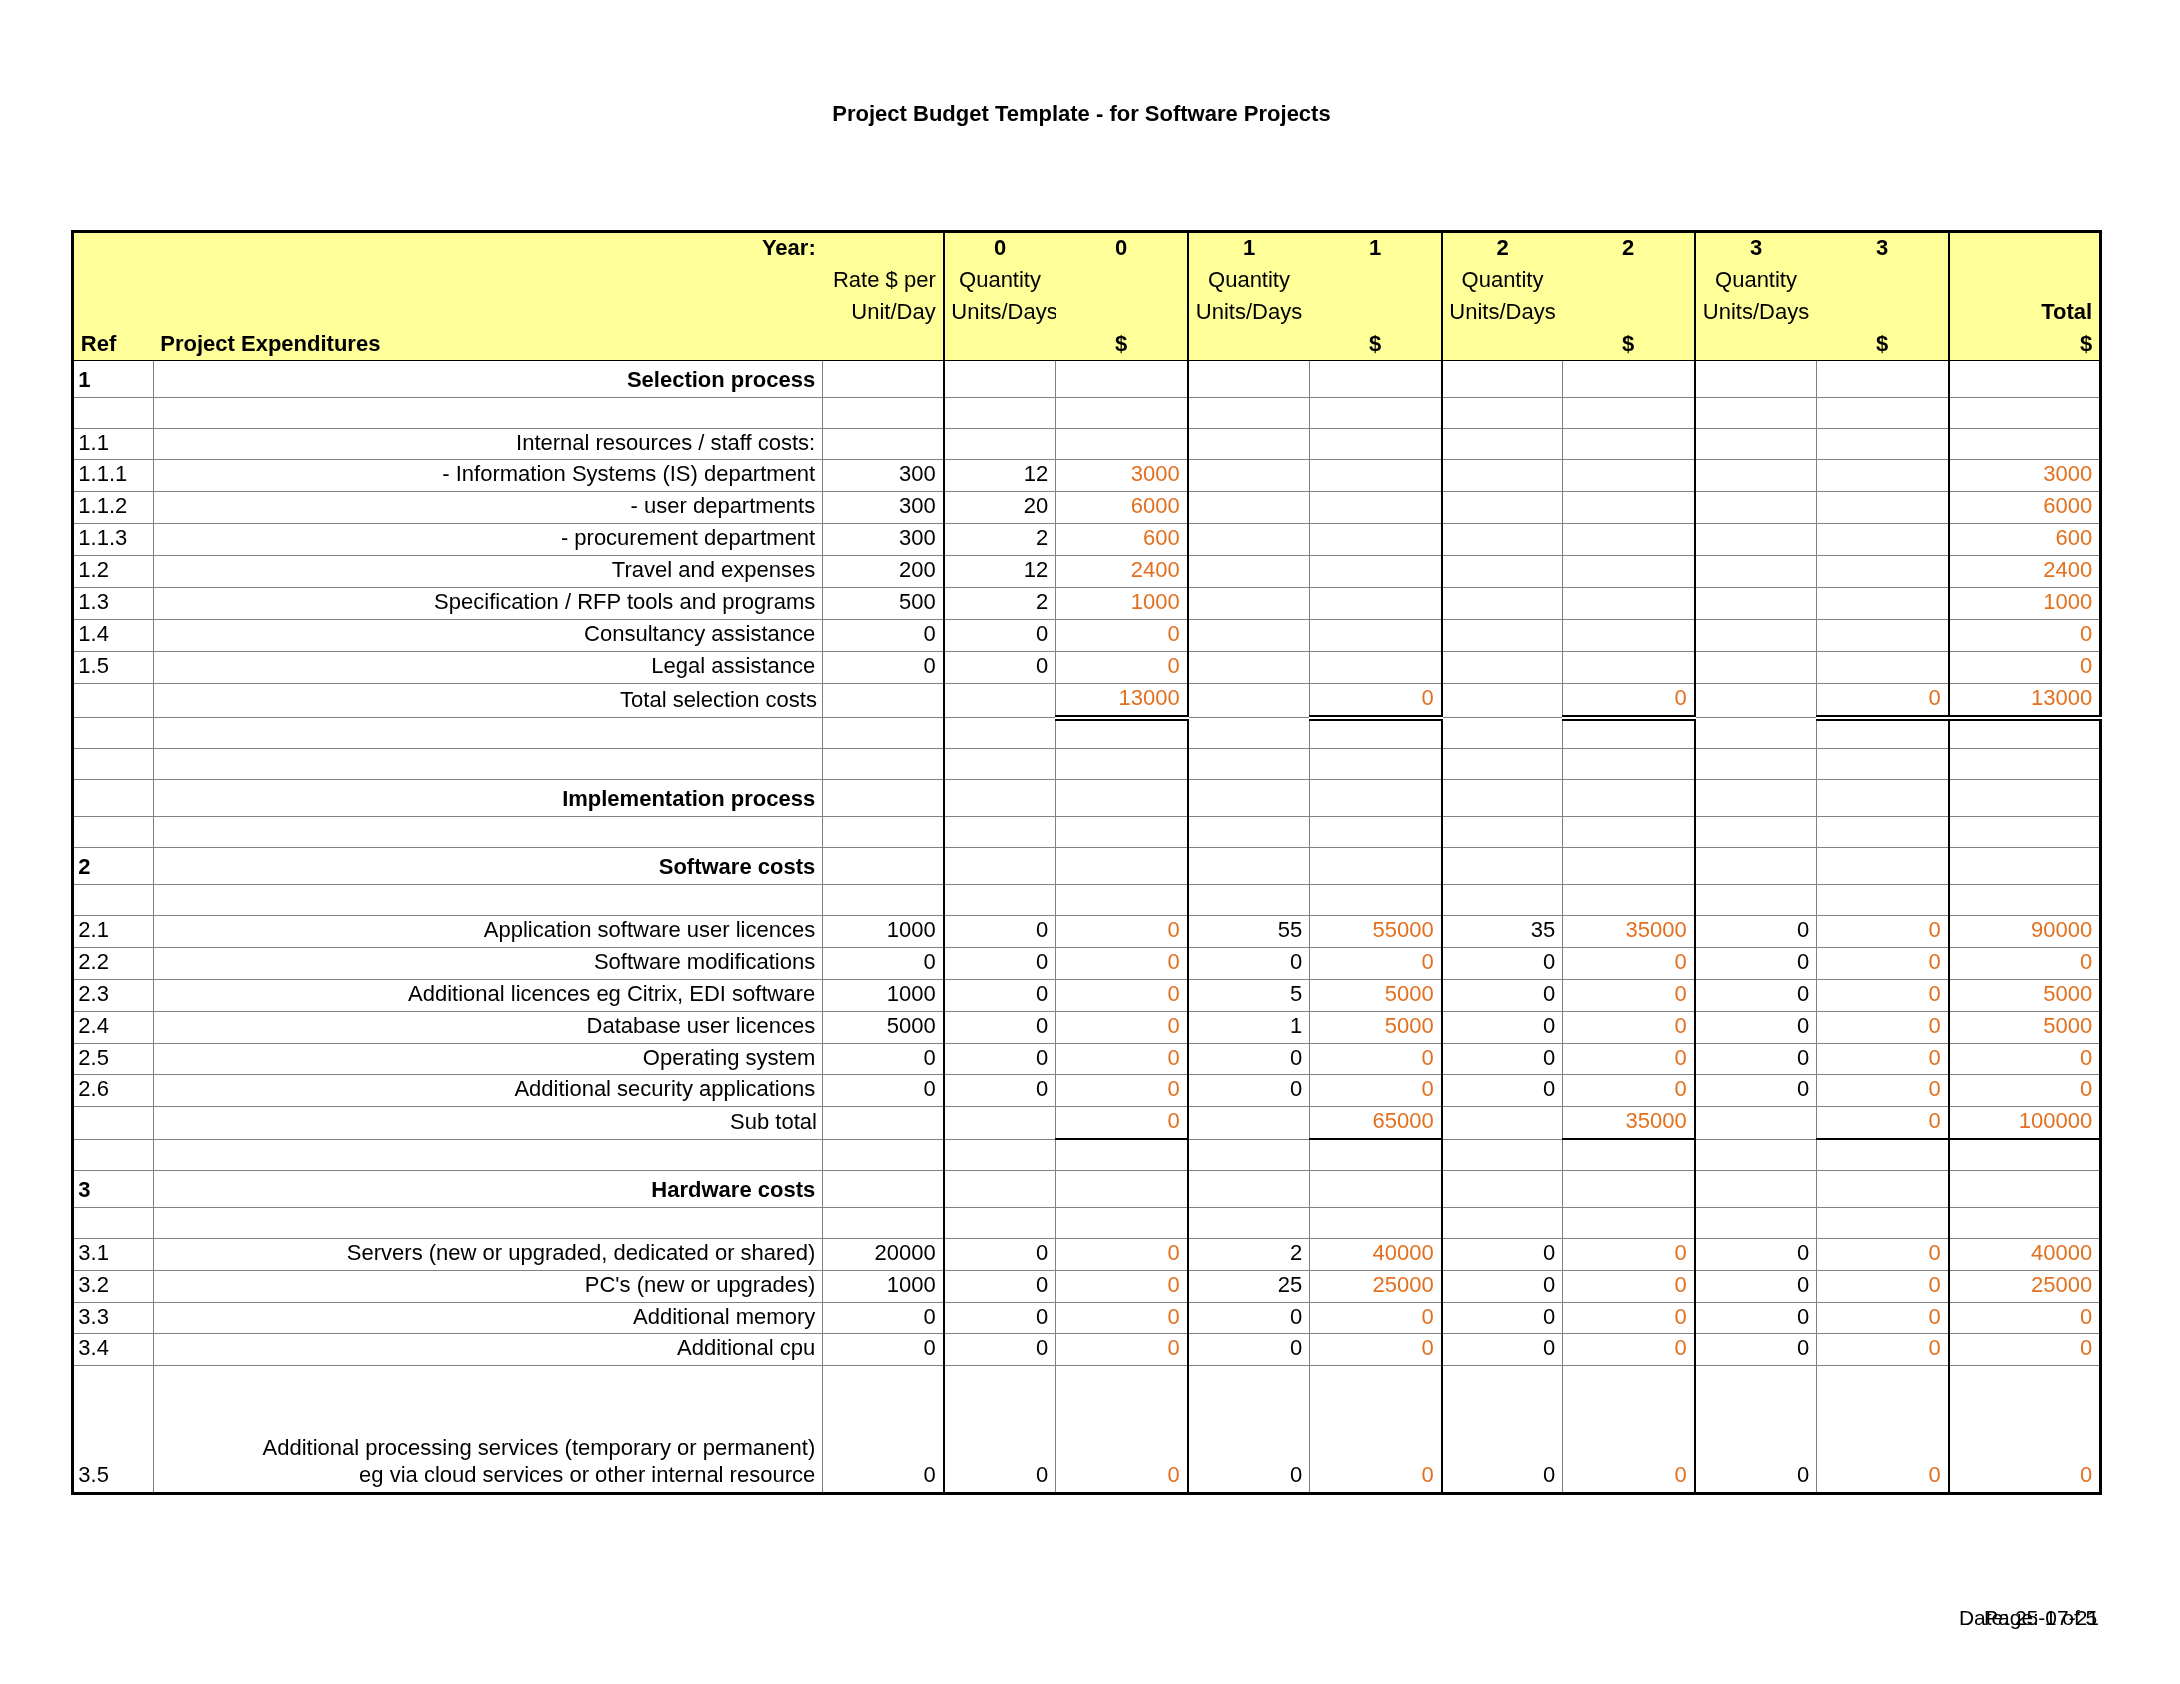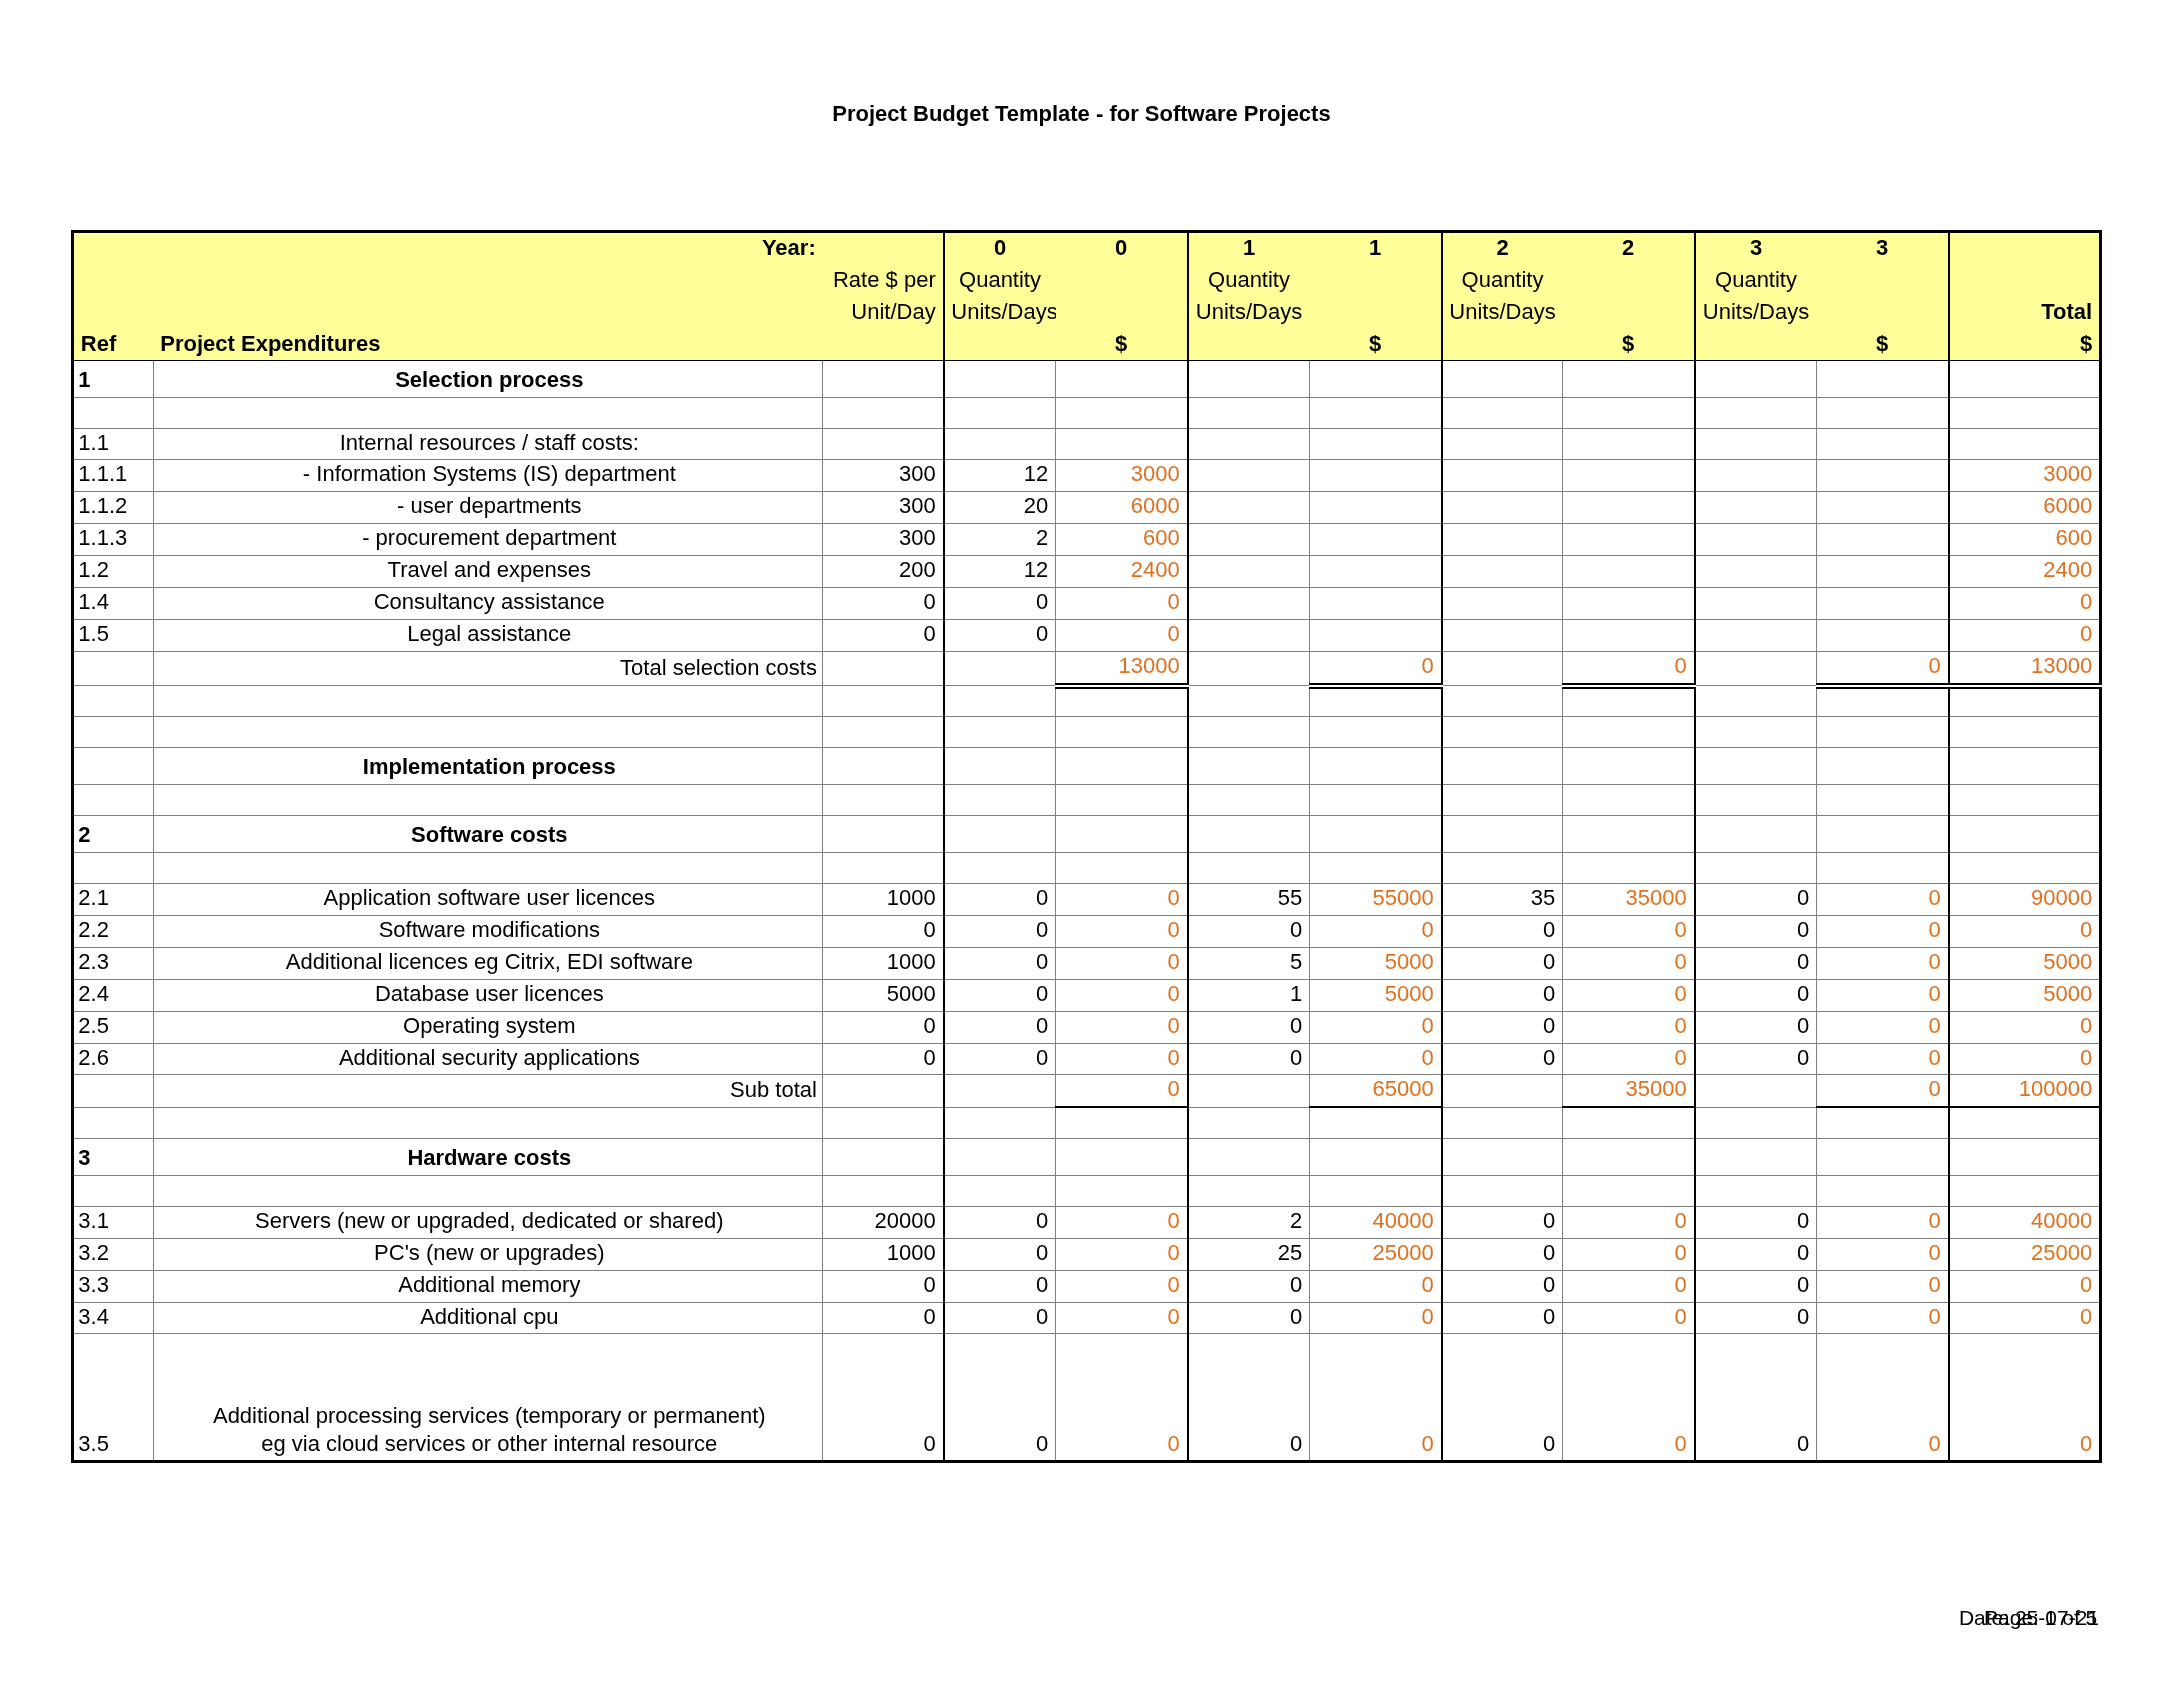--- a/index.html
+++ b/index.html
@@ -56,21 +56,21 @@
   tbody td { border-bottom: 0.9px solid var(--grid); }
   tbody td.col-ref, tbody td.col-desc,
   tbody td.col-y0q, tbody td.col-y1q, tbody td.col-y2q, tbody td.col-y3q {
     border-right: 0.9px solid var(--grid);
   }
   tbody td.col-rate, tbody td.col-y0d, tbody td.col-y1d,
   tbody td.col-y2d, tbody td.col-y3d {
     border-right: 2.6px solid var(--ink);
   }
   tbody td.col-ref  { text-align: left; padding-left: 4.3px; }
-  tbody td.col-desc { text-align: center; padding-left: 9.4px; }
+  tbody td.col-desc { text-align: right; padding-left: 9.4px; }
   tbody td.col-rate,
   tbody td.col-y0q, tbody td.col-y1q, tbody td.col-y2q, tbody td.col-y3q { text-align: right; }
   tbody td.col-y0d, tbody td.col-y1d, tbody td.col-y2d, tbody td.col-y3d, tbody td.col-total {
     text-align: right; color: var(--amount);
   }
   tbody tr.row-section td.col-desc, tbody tr.row-section td.col-ref { font-weight: bold; }
   tbody td.right-label { text-align: right; padding-right: 5.1px; }
   td.box-dbl    { border-top: 1.7px solid var(--ink); border-bottom: 6.8px double var(--ink); }
   td.box-single { border-top: 1.7px solid var(--ink); border-bottom: 2.6px solid var(--ink); }
   tbody tr.row-tall td { border-bottom: none; }
@@ -251,20 +251,34 @@
         <td class="col-y0d">2400</td>
         <td class="col-y1q"></td>
         <td class="col-y1d"></td>
         <td class="col-y2q"></td>
         <td class="col-y2d"></td>
         <td class="col-y3q"></td>
         <td class="col-y3d"></td>
         <td class="col-total">2400</td>
       </tr>
       <tr class="row-data">
+        <td class="col-ref">1.3</td>
+        <td class="col-desc">Specification / RFP tools and programs</td>
+        <td class="col-rate">500</td>
+        <td class="col-y0q">2</td>
+        <td class="col-y0d">1000</td>
+        <td class="col-y1q"></td>
+        <td class="col-y1d"></td>
+        <td class="col-y2q"></td>
+        <td class="col-y2d"></td>
+        <td class="col-y3q"></td>
+        <td class="col-y3d"></td>
+        <td class="col-total">1000</td>
+      </tr>
+      <tr class="row-data">
         <td class="col-ref">1.4</td>
         <td class="col-desc">Consultancy assistance</td>
         <td class="col-rate">0</td>
         <td class="col-y0q">0</td>
         <td class="col-y0d">0</td>
         <td class="col-y1q"></td>
         <td class="col-y1d"></td>
         <td class="col-y2q"></td>
         <td class="col-y2d"></td>
         <td class="col-y3q"></td>

